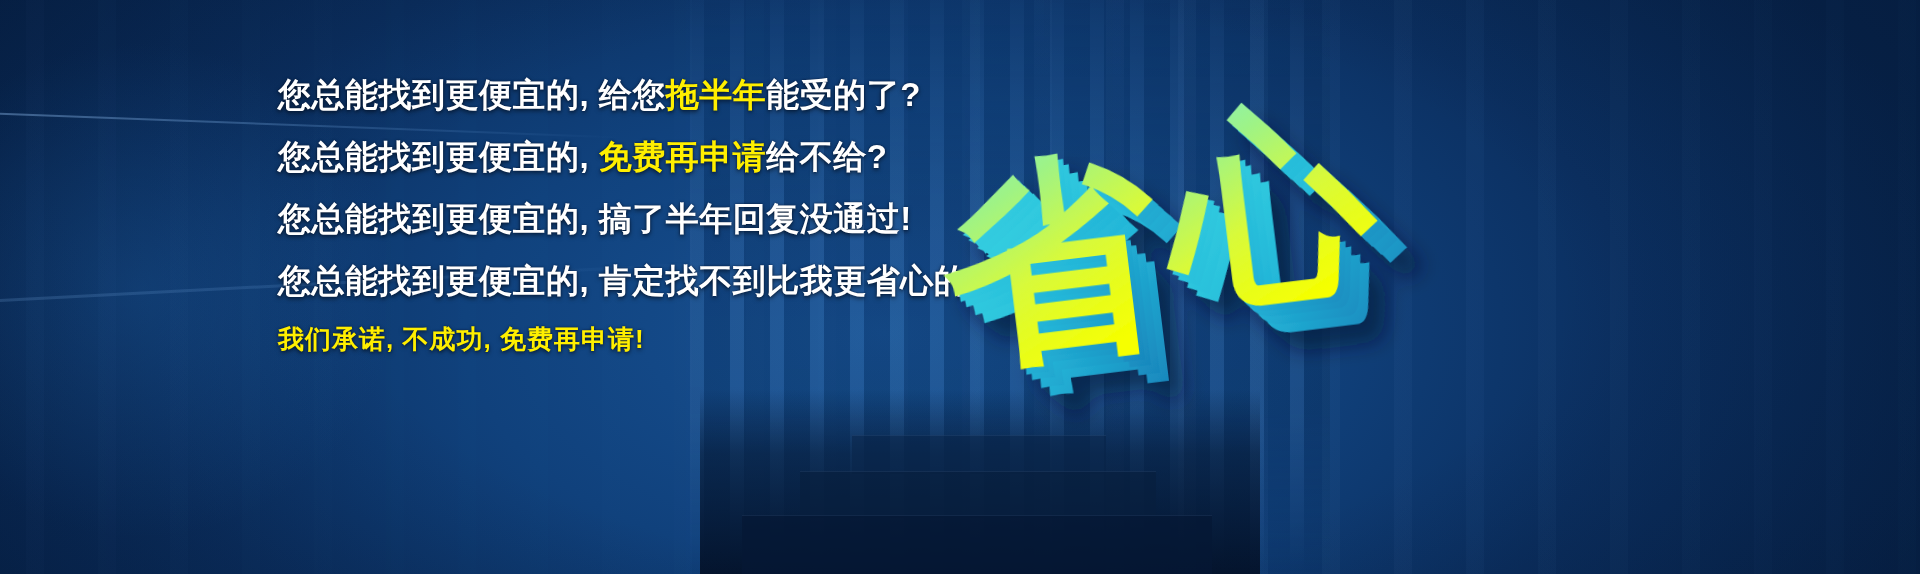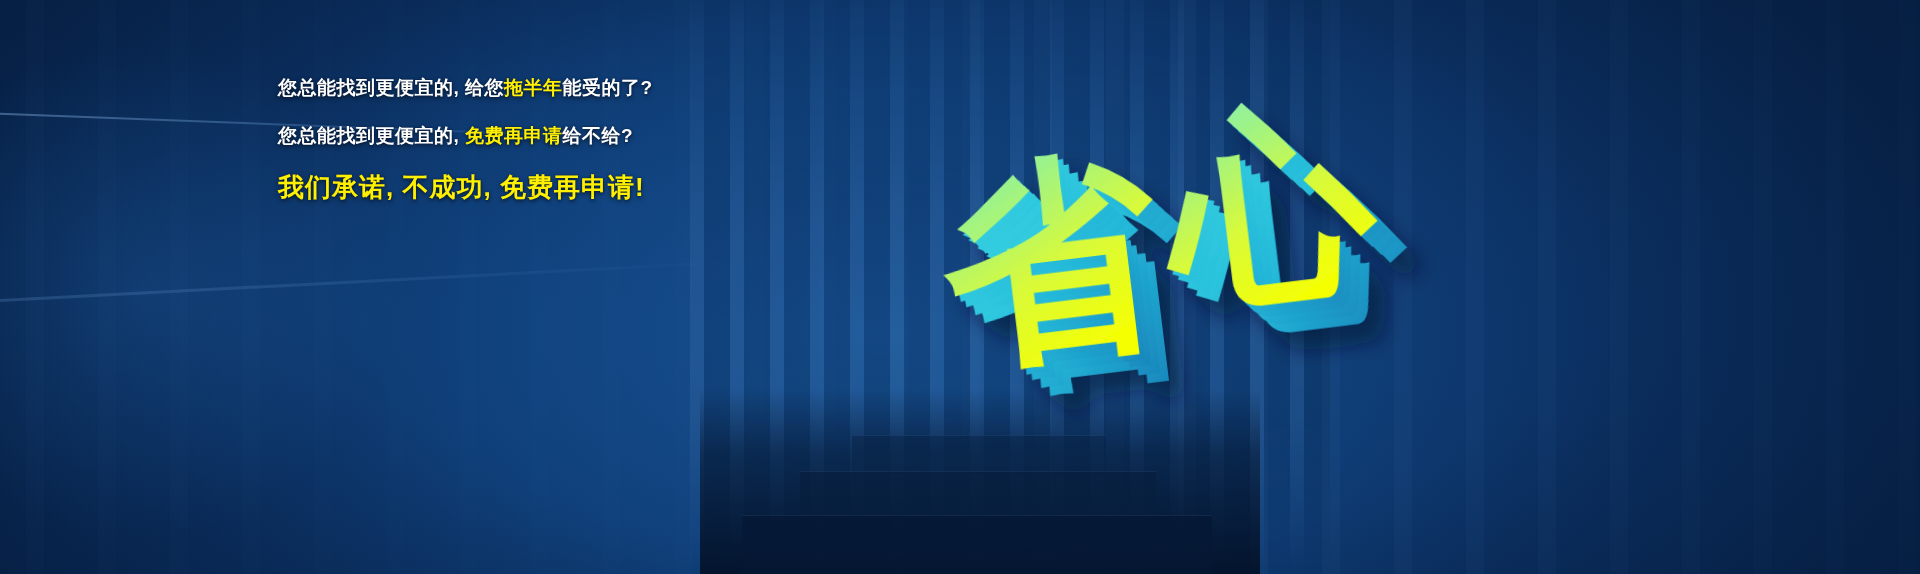--- a/index.html
+++ b/index.html
@@ -73,21 +73,21 @@
   }
 
   
   .copy{
     position:absolute;left:278px;top:78px;width:620px;
   }
   .line{
     display:block;
     white-space:nowrap;
     color:#ffffff;
-    font-size:19px;
+    font-size:33px;
     font-weight:700;
     letter-spacing:.5px;
     line-height:1;
     margin-bottom:29px;
     text-shadow:0 2px 4px rgba(0,0,0,.55), 0 0 2px rgba(0,20,55,.8);
   }
   .line:last-child{margin-bottom:0;}
   .hl{color:#ffef00;}
   .line.promise{color:#ffef00;font-size:26px;letter-spacing:1px;}
 
@@ -117,21 +117,23 @@
   <div class="streak"></div>
   <div class="streak2"></div>
   <div class="bg-vignette"></div>
 
   <div class="copy">
 
     <div class="line"><span>您总能找到更便宜的, 给您</span><span class="hl">拖半年</span><span>能受的了?</span></div>
 
     <div class="line"><span>您总能找到更便宜的, </span><span class="hl">免费再申请</span><span>给不给?</span></div>
 
+    <div class="line"><span>您总能找到更便宜的, 搞了半年回复没通过!</span></div>
 
+    <div class="line"><span>您总能找到更便宜的, 肯定找不到比我更省心的!</span></div>
 
     <div class="line promise">我们承诺, 不成功, 免费再申请!</div>
   </div>
 
   <div class="art">
     <svg viewBox="0 0 520 380">
       <defs>
         <linearGradient id="faceGrad" x1="0" y1="0" x2="0.45" y2="1">
           <stop offset="0%" stop-color="#7ef0d0"></stop>
           <stop offset="30%" stop-color="#9ef386"></stop>

